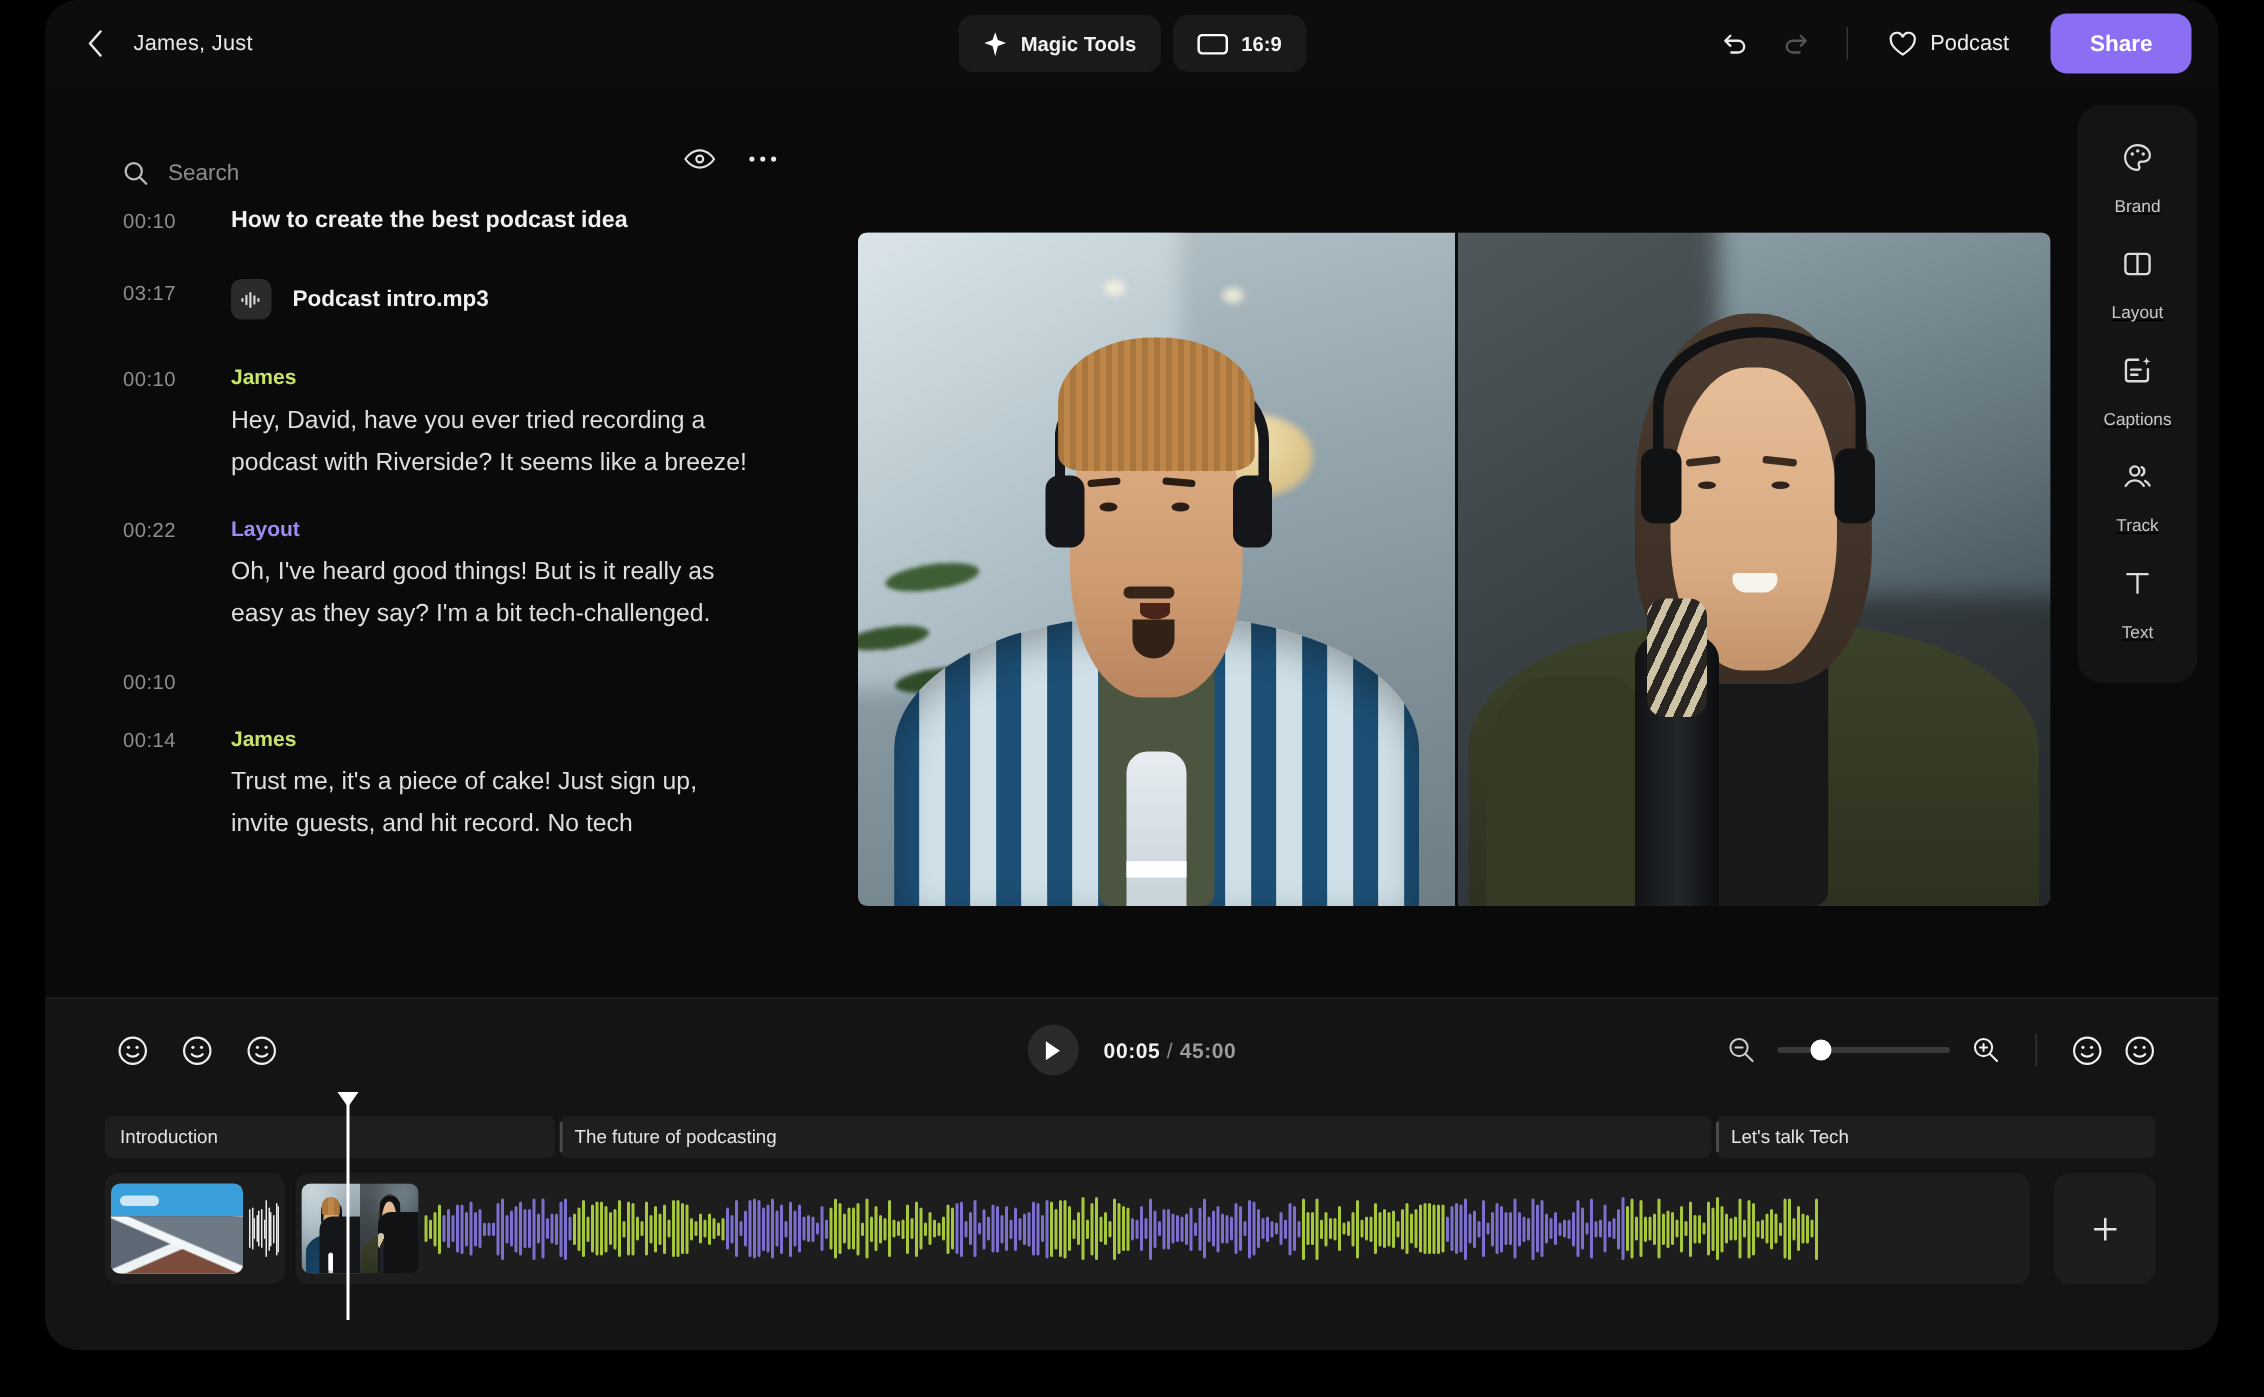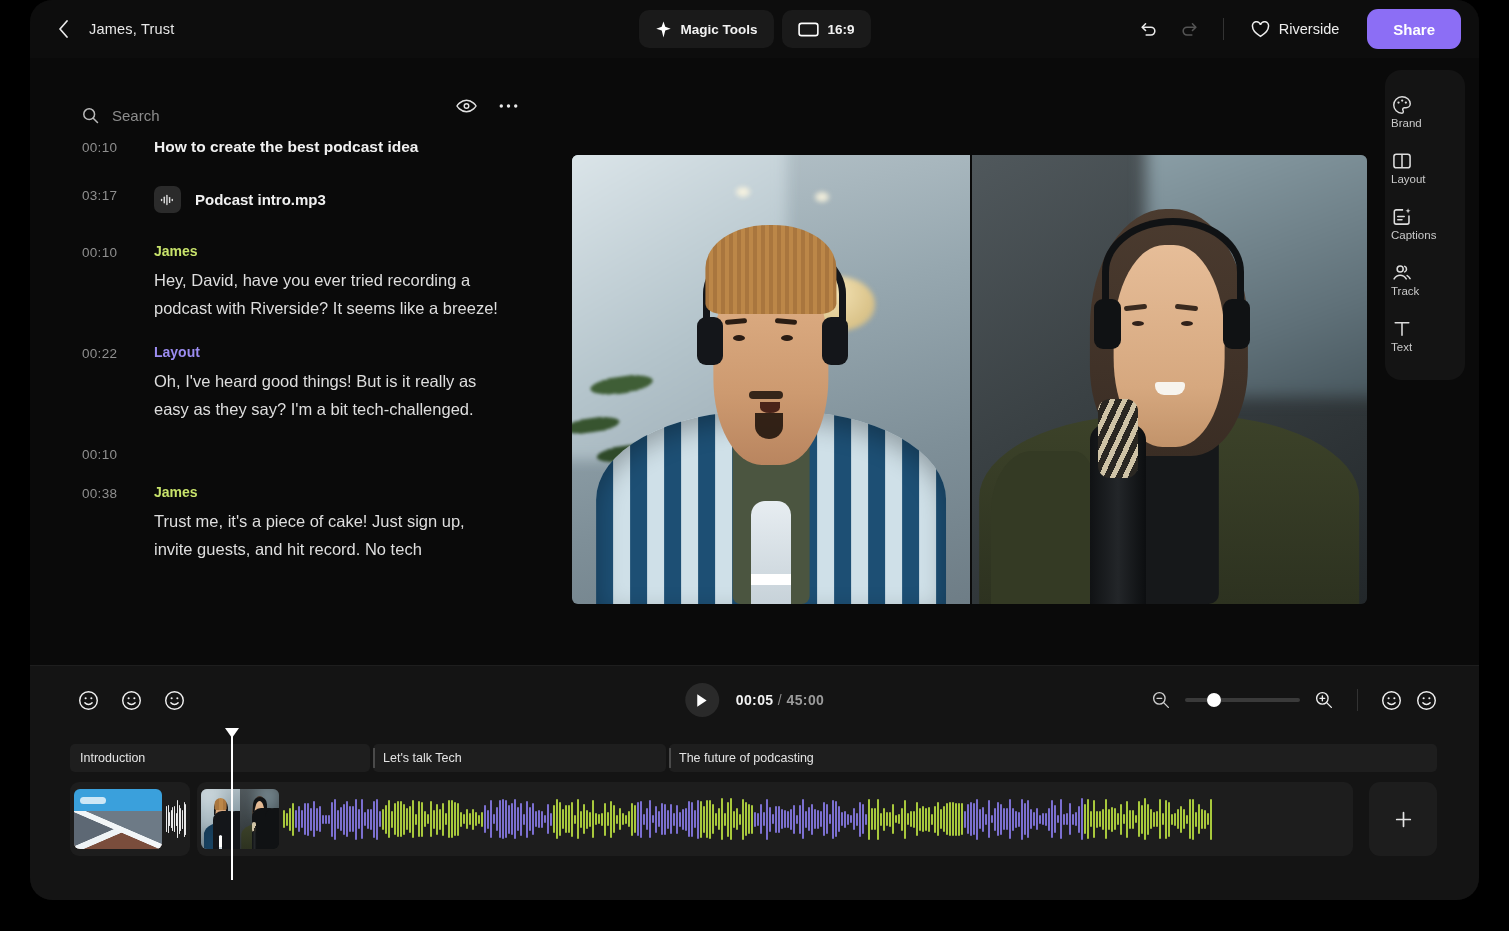--- a/index.html
+++ b/index.html
@@ -262,22 +262,22 @@
     background:#343a24; border-radius:40% 20% 0 0;
   }
 
   
   .rail {
     position: absolute; right: 14px; top: 70px; width: 80px;
     background: #141414; border-radius: 16px;
     padding: 14px 0 16px;
   }
   .rail-item {
-    display: flex; flex-direction: column; align-items: flex-start; gap: 1px;
-    padding: 10px 0 11px; cursor: pointer; border-radius: 10px; margin: 0 6px;
+    display: flex; flex-direction: column; align-items: center; gap: 16px;
+    padding: 10px 0 11px; cursor: pointer; border-radius: 10px; margin: 0 6px; text-decoration: underline;
   }
   .rail-label { font-size: 11.5px; color: #c9c9c9; }
 
   
   .bottom {
     position: absolute; left: 0; right: 0; bottom: 0; height: 235px;
     background: #141414;
     border-top: 1px solid #1e1e1e;
   }
   .ctrlbar {
@@ -372,21 +372,21 @@
 <body>
 
 <div id="app">
 
   <div class="topbar">
     <div class="back-btn">
       <svg width="11" height="18" viewBox="0 0 11 18" fill="none">
         <path d="M9 1L2 9l7 8" stroke="#e9e9e9" stroke-width="1.7" stroke-linecap="round" stroke-linejoin="round"></path>
       </svg>
     </div>
-    <div class="proj-title">James, Trust</div>
+    <div class="proj-title">James, Just</div>
 
     <div class="center-tools">
       <div class="pill">
         <svg width="17" height="17" viewBox="0 0 20 20">
           <path d="M10 0.5l2.1 6.2 6.4 2.3-6.4 2.3L10 19.5l-2.1-8.2L1.5 9l6.4-2.3z" fill="#fff"></path>
         </svg>
         <span>Magic Tools</span>
       </div>
       <div class="pill">
         <svg width="21" height="15" viewBox="0 0 22 16">
@@ -407,21 +407,21 @@
         <svg width="20" height="20" viewBox="0 0 22 22" fill="none">
           <path d="M17 9H7.8a4.3 4.3 0 000 8.6H13" stroke="#eaeaea" stroke-width="1.7" stroke-linecap="round"></path>
           <path d="M13.7 5.3L17.4 9l-3.7 3.7" stroke="#eaeaea" stroke-width="1.7" stroke-linecap="round" stroke-linejoin="round"></path>
         </svg>
       </div>
       <div class="vdiv"></div>
       <div class="feedback">
         <svg width="19" height="17" viewBox="0 0 20 18" fill="none">
           <path d="M10 16.2S1.6 11.2 1.6 6.1A4.3 4.3 0 0110 4.1a4.3 4.3 0 018.4 2c0 5.1-8.4 10.1-8.4 10.1z" stroke="#ededed" stroke-width="1.6" stroke-linecap="round"></path>
         </svg>
-        <span>Riverside</span>
+        <span>Podcast</span>
       </div>
       <button class="share-btn" style="background: rgb(140, 110, 245);">Share</button>
     </div>
   </div>
 
   <div class="transcript">
     <div class="search-row">
       <svg width="17" height="17" viewBox="0 0 18 18" fill="none">
         <circle cx="7.6" cy="7.6" r="5.7" stroke="#b9b9b9" stroke-width="1.6"></circle>
         <path d="M11.9 11.9L16.4 16.4" stroke="#b9b9b9" stroke-width="1.6" stroke-linecap="round"></path>
@@ -490,21 +490,21 @@
         </div>
       </div>
       <div class="gap-md"></div>
 
       <div class="t-row">
         <div class="t-time">00:10</div>
       </div>
       <div class="gap-md"></div>
 
       <div class="t-row">
-        <div class="t-time">00:38</div>
+        <div class="t-time">00:14</div>
         <div class="t-body">
           <div class="spk" style="color:#c8e36b">James</div>
           <div class="para">Trust me, it's a piece of cake! Just sign up, invite guests, and hit record. No tech</div>
         </div>
       </div>
     </div>
   </div>
 
   <div class="stage">
     <div class="video">
@@ -655,22 +655,22 @@
           <circle cx="11" cy="11" r="9.2" stroke="#f0f0f0" stroke-width="1.5"></circle>
           <circle cx="8" cy="8.6" r="1.1" fill="#f0f0f0"></circle>
             <circle cx="14" cy="8.6" r="1.1" fill="#f0f0f0"></circle>
           <path d="M7.2 13.4a5 5 0 007.6 0" stroke="#f0f0f0" stroke-width="1.5" stroke-linecap="round"></path>
         </svg>
       </div>
     </div>
 
     <div class="chapters">
       <div class="chapter first" style="width:300px">Introduction</div>
+      <div class="chapter" style="flex:1">The future of podcasting</div>
       <div class="chapter" style="width:293px">Let's talk Tech</div>
-      <div class="chapter" style="flex:1">The future of podcasting</div>
     </div>
 
     <div class="tracks">
       <div class="clip c1">
         <div class="thumb mtn"></div>
         <div class="wave" id="wave1">
             <i style="height: 26px; background: rgb(233, 233, 233); width: 3px;"></i>
             <i style="height: 28px; background: rgb(233, 233, 233); width: 3px;"></i>
             <i style="height: 14px; background: rgb(233, 233, 233); width: 3px;"></i>
             <i style="height: 18px; background: rgb(233, 233, 233); width: 3px;"></i>

